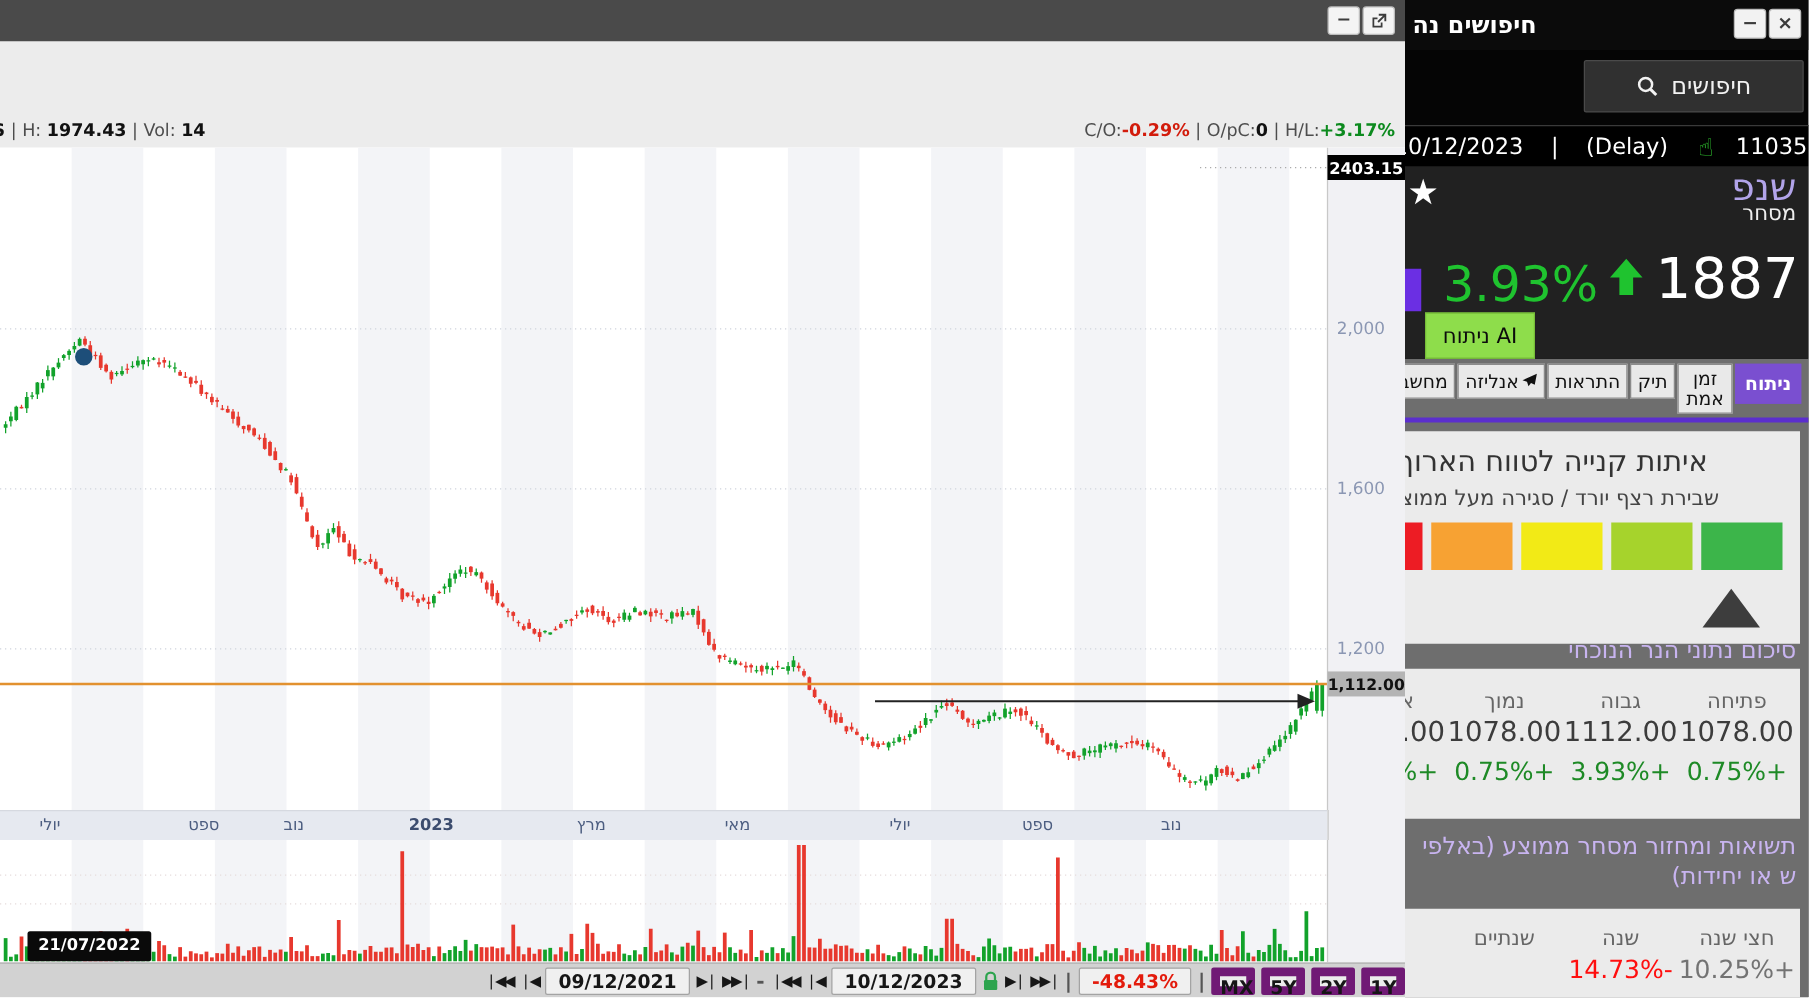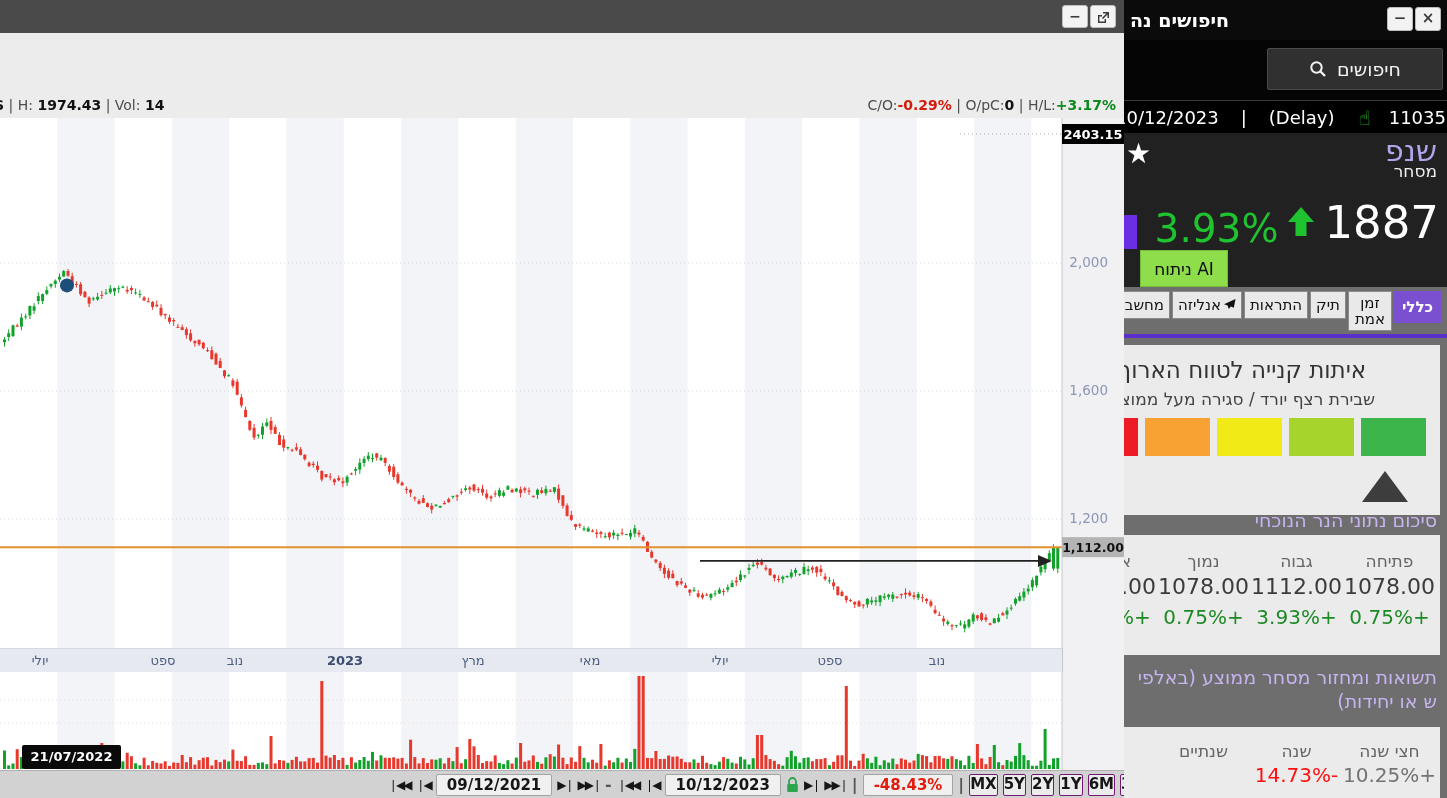--- a/index.html
+++ b/index.html
@@ -29,21 +29,21 @@
   #chart-tooltip { position:absolute; left:22px; top:745px; width:99px; height:24px; background:#0a0a0a;
     color:#fff; font-size:13px; font-weight:bold; text-align:center; line-height:24px; border-radius:2px; }
 
   
   #bottom-toolbar { position:absolute; left:0; top:770px; width:1124px; height:28px; background:#d2d2d2;
     border-top:1px solid #b0b0b0; display:flex; align-items:center; gap:5px; padding-left:388px; color:#161616; }
   .tb-ico { font-size:12px; letter-spacing:-2px; font-weight:bold; cursor:pointer; white-space:nowrap; }
   .tb-box { background:#f0f0f0; border:1px solid #a3a3a3; border-radius:2px; font-size:15px; font-weight:bold;
     padding:0 10px; height:22px; line-height:20px; }
   .tb-sep { color:#555; font-weight:bold; }
-  .tb-period { background:#ececec; border:1px solid #701a75; border-radius:2px; width:35px; height:22px;
+  .tb-period { background:#ececec; border:7px solid #701a75; border-radius:2px; width:35px; height:22px;
     font-size:15px; font-weight:bold; text-align:center; line-height:19px; cursor:pointer; }
   #tb-change { color:#e31b0c; }
 
   
   #side-panel { position:absolute; left:1124px; top:0; width:323px; height:798px; background:#050505; overflow:hidden; }
   #sp-gray { position:absolute; left:0; top:287px; width:100%; height:511px; background:#6e6e6e; }
   #sp-titlebar { position:absolute; left:0; top:0; width:100%; height:40px; background:#0b0b0b; }
   #sp-title { position:absolute; left:6px; top:9px; color:#fff; font-weight:bold; font-size:19px; }
   .sp-winbtn { position:absolute; top:7px; width:26px; height:24px; background:#f2f2f2; border:1px solid #bbb;
     border-radius:3px; color:#3c3c3c; font-weight:bold; font-size:15px; text-align:center; line-height:21px; cursor:pointer; }
@@ -1019,21 +1019,21 @@
               <path d="M15 1 28 16h-7.5v14h-11V16H2z" fill="#1fc32f"></path>
             </svg>
         </span>
         <span id="sp-price">1887</span>
       </div>
       <div id="sp-purple-clip"></div>
       <div id="sp-ai-btn">ניתוח AI</div>
     </div>
 
     <div id="sp-tabs">
-      <div class="tab active">כללי</div>
+      <div class="tab active">ניתוח</div>
       <div class="tab two-line">זמן אמת</div>
       <div class="tab">תיק</div>
       <div class="tab">התראות</div>
       <div class="tab">
         <span class="tab-ico">
           <svg width="13" height="12" viewBox="0 0 13 12">
               <path d="M12.5 1 1 6.2l3.6 1.2L5.8 11l2-2.6 3 1.4z" fill="#111"></path>
             </svg>
         </span><span>אנליזה</span>
       </div>

